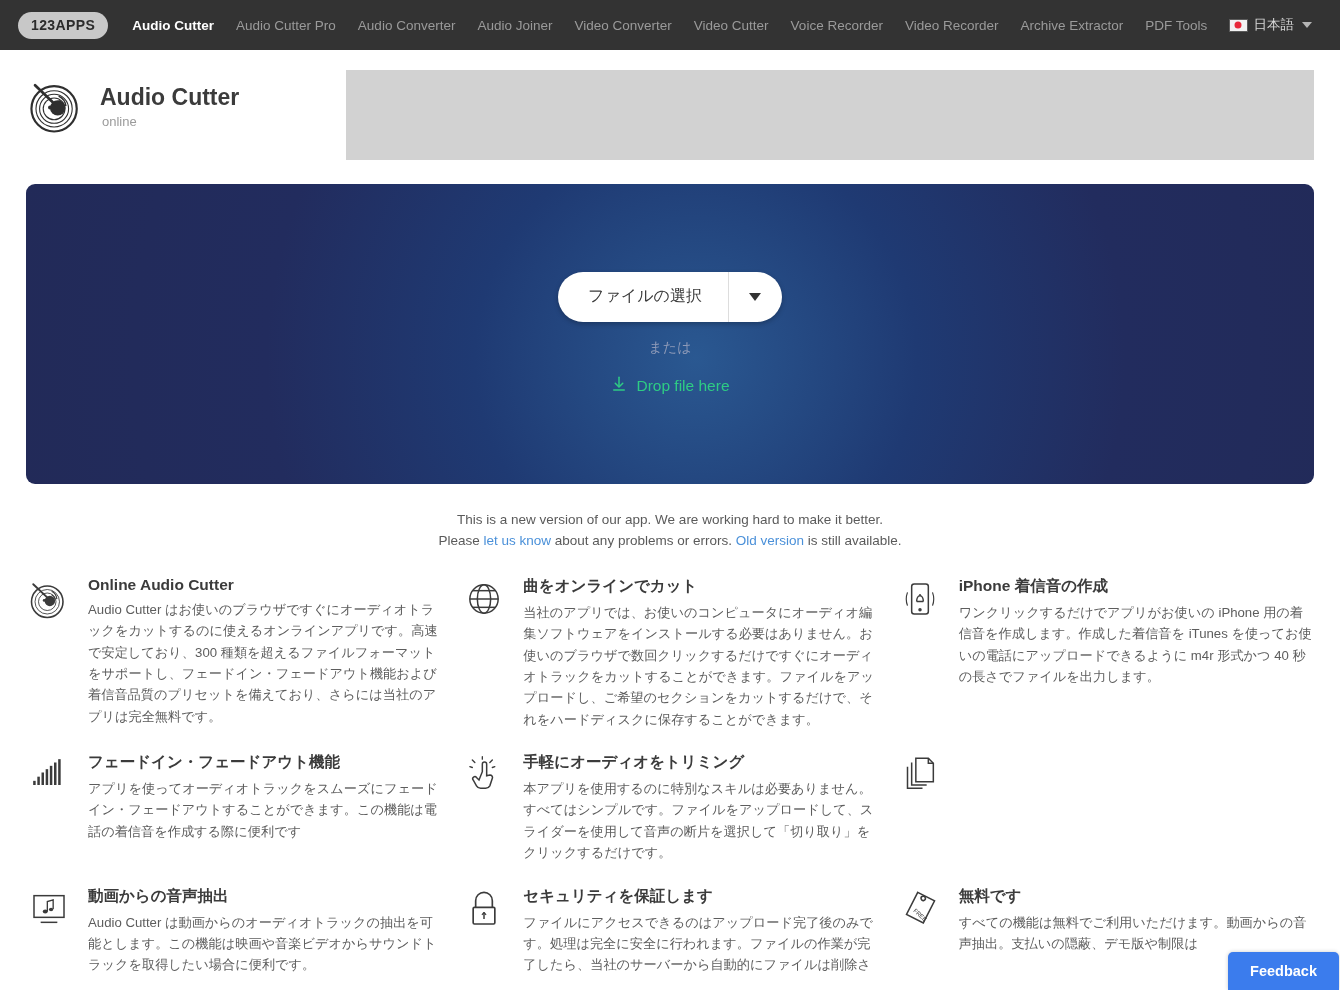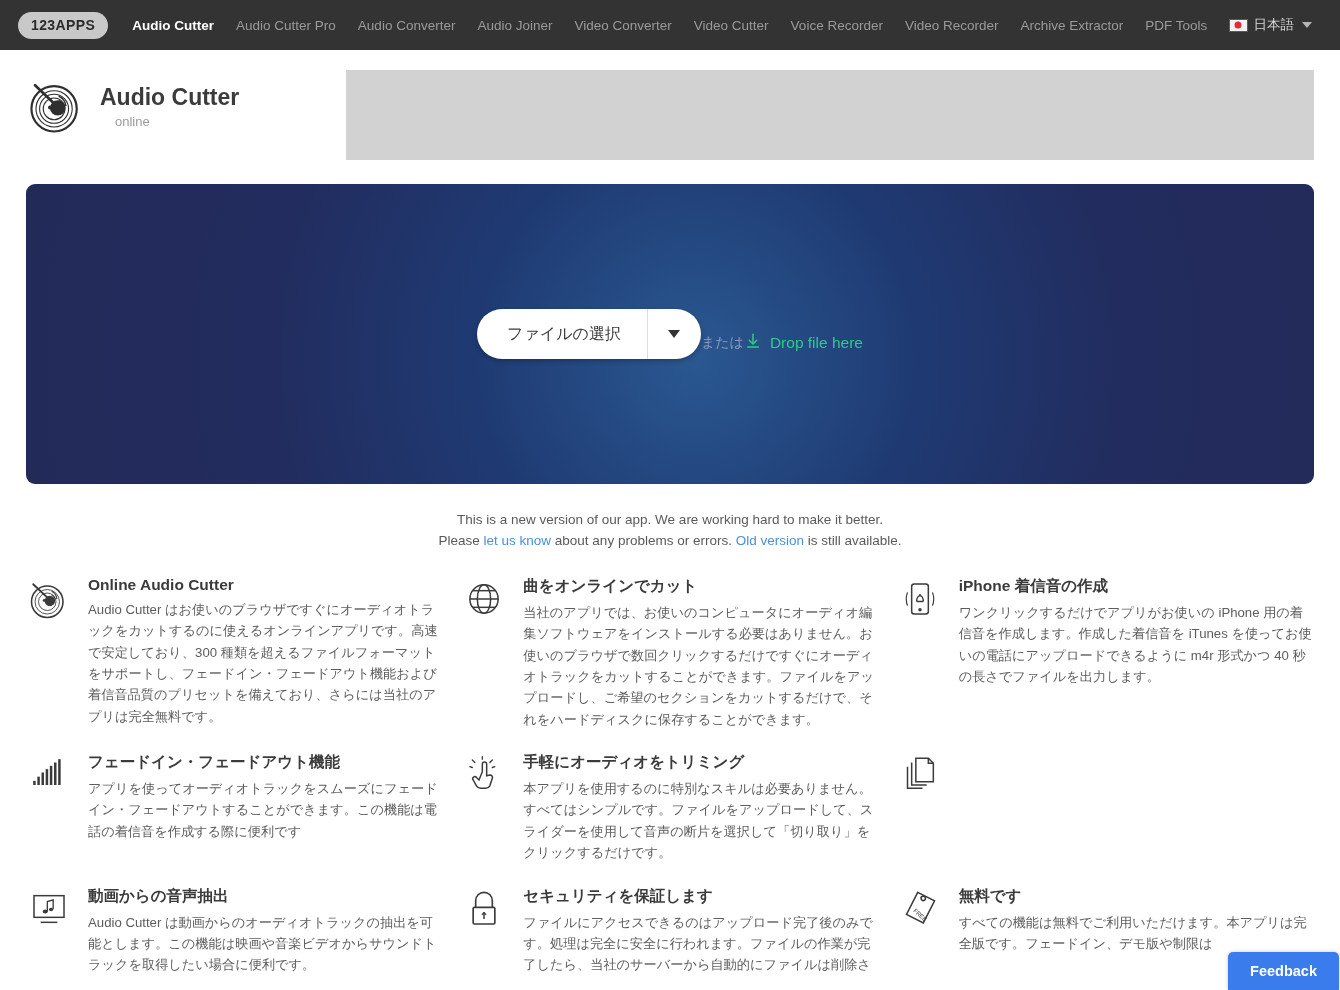--- a/index.html
+++ b/index.html
@@ -95,38 +95,38 @@
   .logo-text .title {
     font-size: 23px;
     font-weight: bold;
     color: #3b3b3b;
     line-height: 1.1;
   }
   .logo-text .subtitle {
     font-size: 13px;
     color: #9b9b9b;
     margin-top: 3px;
-    margin-left: 15px;
+    margin-left: 2px;
   }
   .ad-slot {
     flex: 1;
     height: 90px;
     background: #d2d2d2;
     margin-top: 10px;
   }
 
   
   .hero {
     margin: 24px 26px 0 26px;
     height: 300px;
     border-radius: 9px;
     background:
       radial-gradient(circle at 52% 58%, #2a5891 0%, #1f3a73 32%, #222c5e 62%, #222a58 100%);
     display: flex;
-    flex-direction: row;
+    flex-direction: column;
     align-items: center;
     justify-content: center;
   }
   .choose-wrap {
     display: flex;
     align-items: stretch;
     background: #ffffff;
     border-radius: 28px;
     height: 50px;
     box-shadow: 0 2px 5px rgba(0,0,0,0.25);
@@ -428,19 +428,19 @@
   <div class="feature">
     <div class="feature-icon">
       <svg viewBox="0 0 48 48" width="40" height="40" fill="none" stroke="#3b3b3b" stroke-width="1.8">
         <path d="M27 4 L43 20 L22 41 L6 25 Z" transform="rotate(-18 24 22)"></path>
         <circle cx="31" cy="13" r="2.6" transform="rotate(-18 24 22)"></circle>
         <text x="16" y="30" font-size="7" font-family="Liberation Sans, sans-serif" fill="#3b3b3b" stroke="none" transform="rotate(42 20 28)">FREE</text>
       </svg>
     </div>
     <div class="feature-text">
       <div class="feature-title">無料です</div>
-      <div class="feature-body">すべての機能は無料でご利用いただけます。本アプリは完全版です。フェードイン、デモ版や制限は</div>
+      <div class="feature-body">すべての機能は無料でご利用いただけます。動画からの音声抽出。支払いの隠蔽、デモ版や制限は</div>
     </div>
   </div>
 
 </div>
 
 <div class="feedback-btn">Feedback</div>
 
 </body></html>

